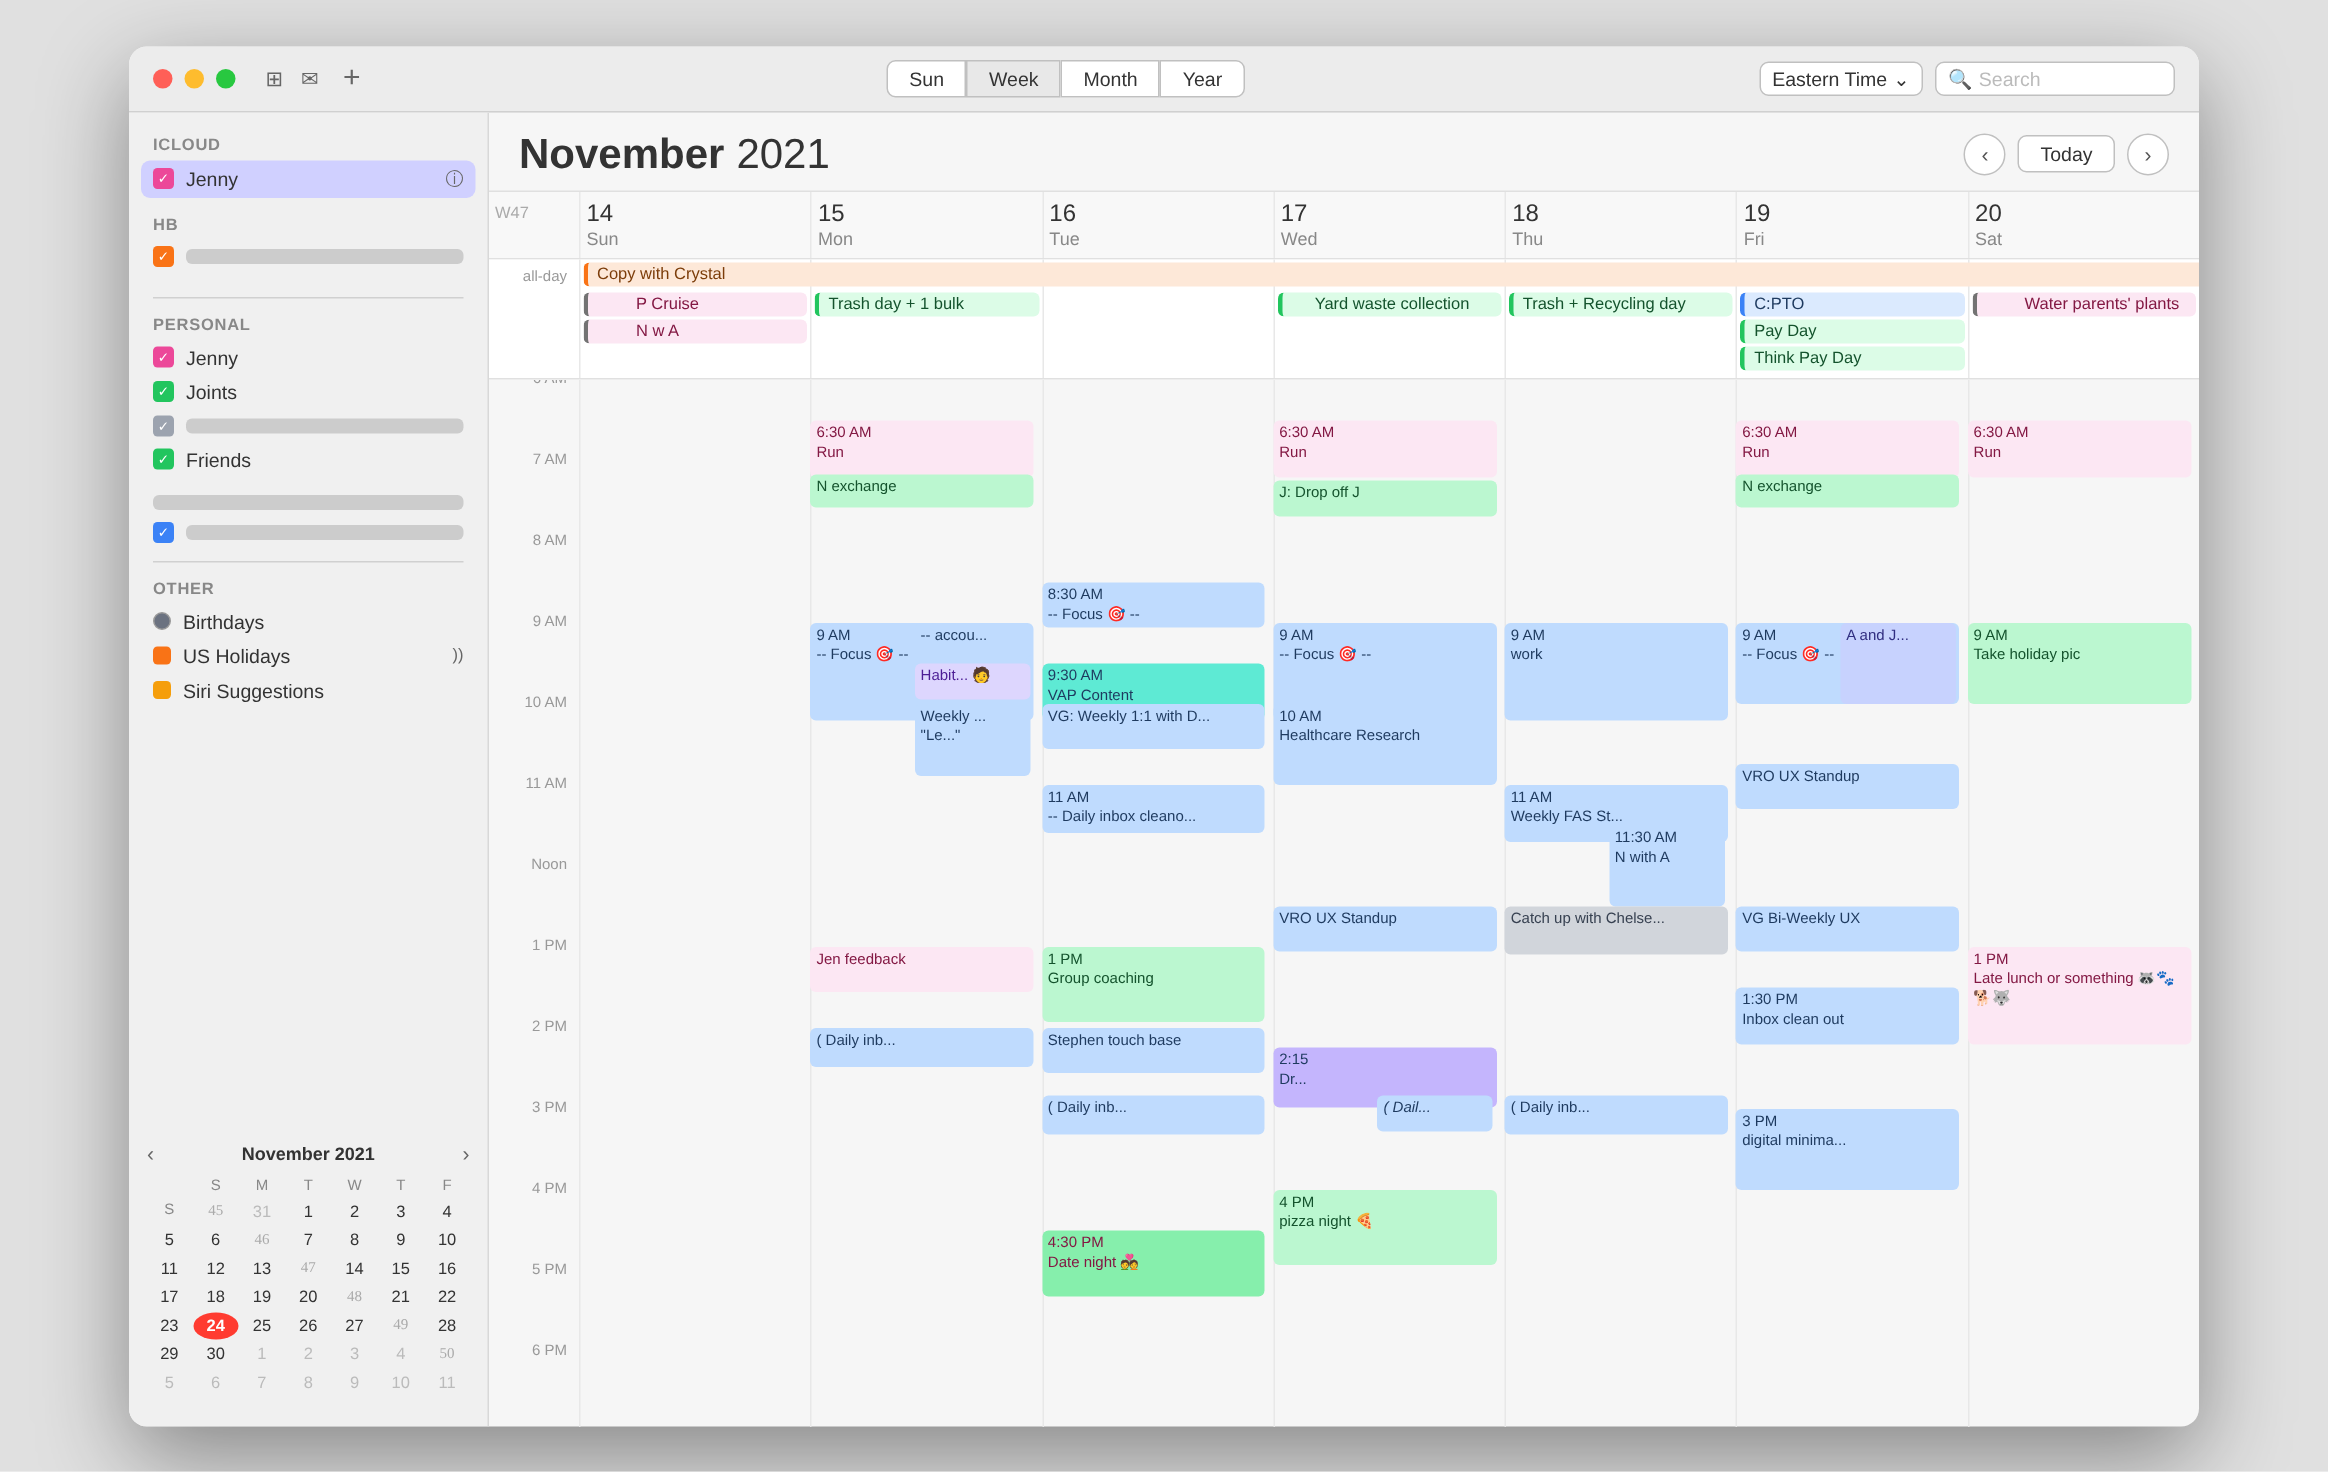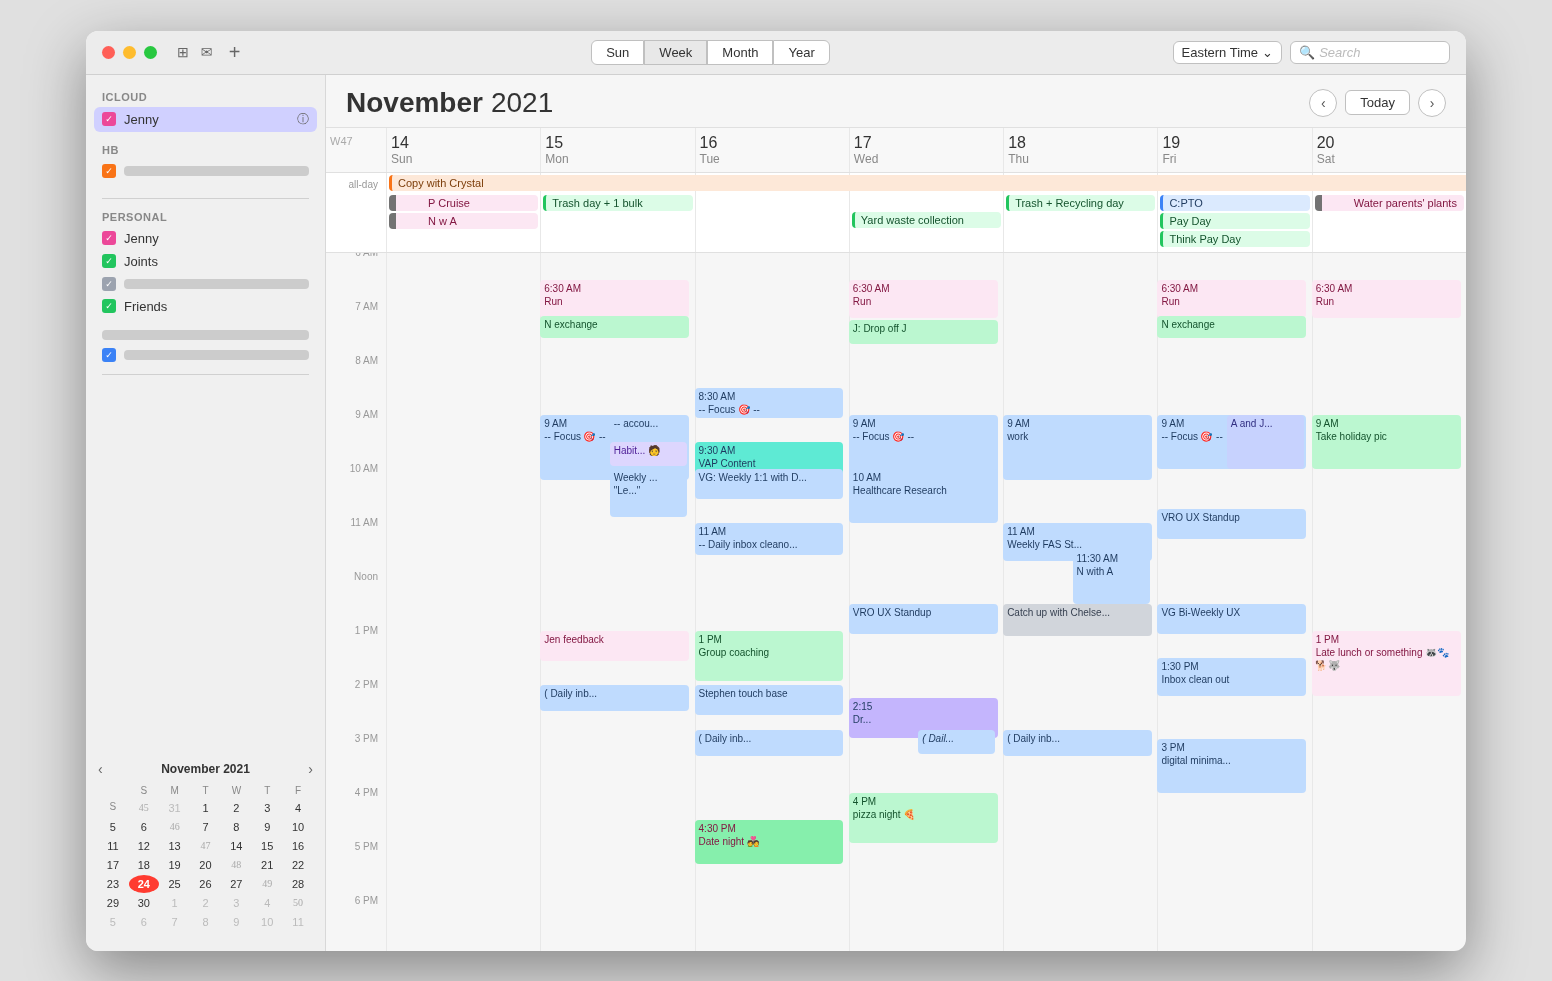--- a/index.html
+++ b/index.html
@@ -58,21 +58,21 @@
     .all-day-row { display: grid; grid-template-columns: 60px repeat(7, 1fr); border-bottom: 1px solid #e0e0e0; min-height: 80px; flex-shrink: 0; background: #fff; }
     .all-day-label { display: flex; align-items: flex-start; justify-content: flex-end; padding: 4px 8px; font-size: 10px; color: #999; padding-top: 6px; }
     .all-day-cell { border-left: 1px solid #e8e8e8; padding: 2px; position: relative; }
     .all-day-event { border-radius: 4px; padding: 2px 6px; font-size: 11px; font-weight: 500; margin-bottom: 2px; white-space: nowrap; overflow: hidden; text-overflow: ellipsis; }
     .cal-body { flex: 1; overflow-y: auto; position: relative; }
     .time-label { font-size: 10px; color: #999; text-align: right; padding-right: 8px; width: 60px; flex-shrink: 0; margin-top: -6px; }
     .day-col { border-left: 1px solid #e8e8e8; position: relative; height: 54px; }
     .ev-allday-peach { background: #fde8d8; color: #7c3d0a; border-left: 3px solid #f97316; }
     .ev-allday-green { background: #dcfce7; color: #14532d; border-left: 3px solid #22c55e; }
     .ev-allday-blue { background: #dbeafe; color: #1e3a5f; border-left: 3px solid #3b82f6; }
-    .ev-allday-pink { background: #fce7f3; color: #831843; border-left: 7px solid #737373; padding-left: 32px; }
+    .ev-allday-pink { background: #fce7f3; color: #831843; border-left: 3px solid #737373; padding-left: 32px; }
     .add-btn { width: 28px; height: 28px; font-size: 20px; color: #666; cursor: pointer; display: flex; align-items: center; justify-content: center; border: none; background: none; margin-right: auto; }
     .sep { height: 1px; background: #d0d0d0; margin: 8px 16px; }
   </style>
 </head>
 <body>
 
 <div class="window">
 
   <div class="titlebar">
     <div class="traffic-light tl-red"></div>
@@ -89,21 +89,21 @@
       <button class="view-btn">Month</button>
       <button class="view-btn">Year</button>
     </div>
     <div class="titlebar-right">
       <div class="timezone-select">
         <span>Eastern Time</span>
         <span>⌄</span>
       </div>
       <div class="search-box">
         <span>🔍</span>
-        <span style="color:#bbb;font-size:13px;font-style:italic;">Search</span>
+        <span style="color:#bbb;font-size:13px;">Search</span>
       </div>
     </div>
   </div>
 
   <div class="main-content">
 
     <div class="sidebar">
       <div class="sidebar-section">
         <div class="sidebar-section-label">iCloud</div>
         <div class="sidebar-item active">
@@ -140,20 +140,36 @@
         </div>
       </div>
       <div class="sidebar-item" style="padding:4px 16px;">
         <div class="sidebar-blurred" style="height:10px;"></div>
       </div>
       <div class="sidebar-item" style="padding:4px 16px;">
         <div class="sidebar-check" style="background:#3b82f6;">✓</div>
         <div class="sidebar-blurred"></div>
       </div>
       <div class="sep"></div>
+      <div class="sidebar-section">
+        <div class="sidebar-section-label">Other</div>
+        <div class="sidebar-item">
+          <div class="cal-dot circle" style="background:#6b7280;border:1px solid #999;"></div>
+          <span>Birthdays</span>
+        </div>
+        <div class="sidebar-item">
+          <div class="cal-dot" style="background:#f97316;"></div>
+          <span>US Holidays</span>
+          <span style="margin-left:auto;font-size:11px;color:#666;">))</span>
+        </div>
+        <div class="sidebar-item">
+          <div class="cal-dot" style="background:#f59e0b;"></div>
+          <span>Siri Suggestions</span>
+        </div>
+      </div>
       <div style="flex:1"></div>
 
       <div class="sidebar-mini-cal">
         <div class="mini-cal-header">
           <span class="mini-cal-nav">‹</span>
           <span class="mini-cal-title">November 2021</span>
           <span class="mini-cal-nav">›</span>
         </div>
         <div class="mini-cal-grid">
           <div class="mini-cal-week"></div>
@@ -257,21 +273,21 @@
             <div class="all-day-event ev-allday-pink" style="margin-top:20px;">P Cruise</div>
             <div class="all-day-event ev-allday-pink">N w A</div>
           </div>
 
           <div class="all-day-cell" style="padding-top:22px;">
             <div class="all-day-event ev-allday-green">Trash day + 1 bulk</div>
           </div>
 
           <div class="all-day-cell" style="padding-top:22px;"></div>
 
-          <div class="all-day-cell" style="padding-top:39px;">
+          <div class="all-day-cell" style="padding-top:22px;text-align:center;">
             <div class="all-day-event ev-allday-green">Yard waste collection</div>
           </div>
 
           <div class="all-day-cell" style="padding-top:22px;">
             <div class="all-day-event ev-allday-green">Trash + Recycling day</div>
           </div>
 
           <div class="all-day-cell" style="padding-top:22px;">
             <div class="all-day-event ev-allday-blue">C:PTO</div>
             <div class="all-day-event ev-allday-green">Pay Day</div>

